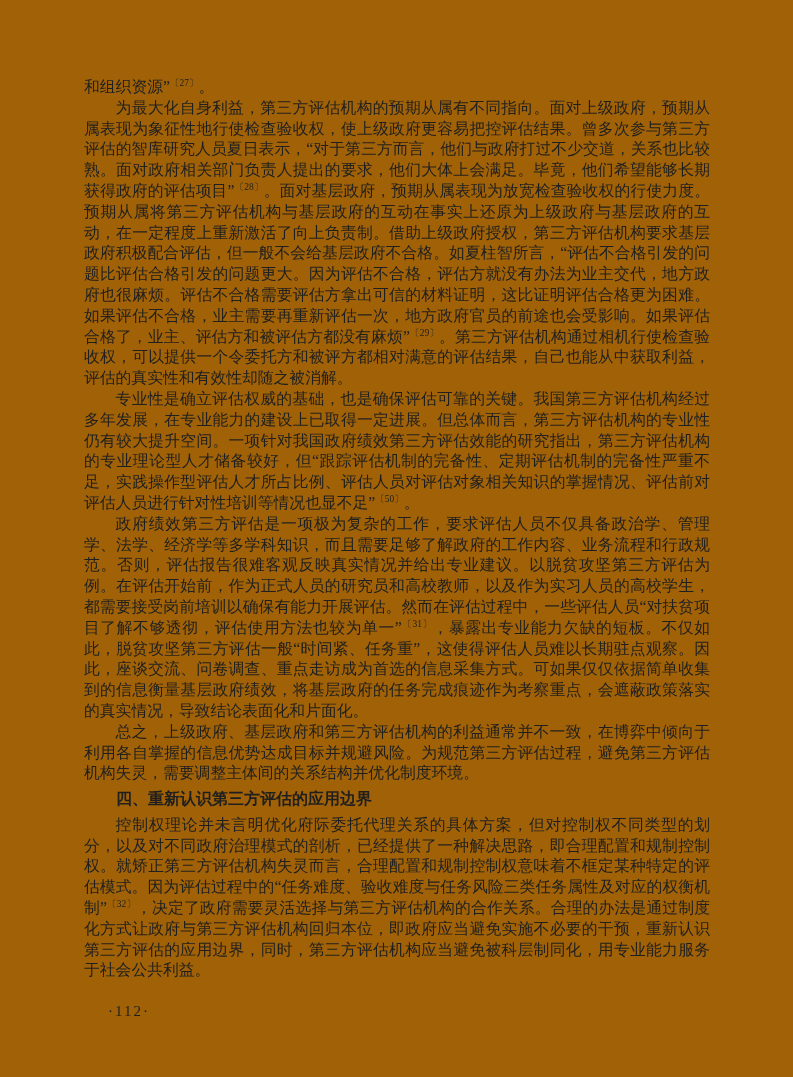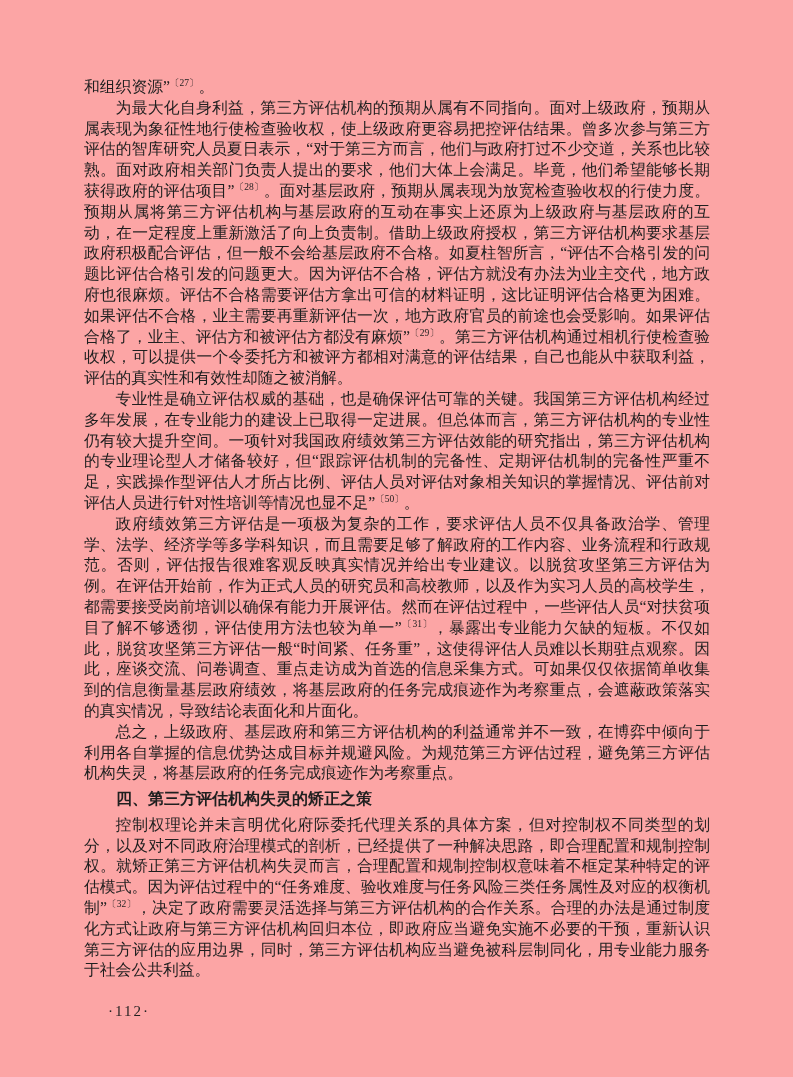--- a/index.html
+++ b/index.html
@@ -11,21 +11,21 @@
     width: 793px;
     height: 1077px;
     overflow: hidden;
     font-family: "Liberation Serif", "DejaVu Serif", serif;
   }
   .page {
     position: relative;
     width: 793px;
     height: 1077px;
     box-sizing: border-box;
-    background: #fca5a5;
+    background: #a16207;
     padding: 77px 83px 0 84px;
     color: #1f1f1f;
   }
   .article {
     font-size: 15.8px;
     line-height: 20.8px;
     text-align: justify;
     text-justify: inter-ideograph;
   }
   .block {
@@ -68,18 +68,18 @@
 </style>
 </head>
 <body>
 
 <div class="page">
   <div class="article" id="article-body">
       <p class="block continuation">和组织资源”<sup class="ref">〔27〕</sup>。</p>
       <p class="block paragraph">为最大化自身利益，第三方评估机构的预期从属有不同指向。面对上级政府，预期从属表现为象征性地行使检查验收权，使上级政府更容易把控评估结果。曾多次参与第三方评估的智库研究人员夏日表示，“对于第三方而言，他们与政府打过不少交道，关系也比较熟。面对政府相关部门负责人提出的要求，他们大体上会满足。毕竟，他们希望能够长期获得政府的评估项目”<sup class="ref">〔28〕</sup>。面对基层政府，预期从属表现为放宽检查验收权的行使力度。预期从属将第三方评估机构与基层政府的互动在事实上还原为上级政府与基层政府的互动，在一定程度上重新激活了向上负责制。借助上级政府授权，第三方评估机构要求基层政府积极配合评估，但一般不会给基层政府不合格。如夏柱智所言，“评估不合格引发的问题比评估合格引发的问题更大。因为评估不合格，评估方就没有办法为业主交代，地方政府也很麻烦。评估不合格需要评估方拿出可信的材料证明，这比证明评估合格更为困难。如果评估不合格，业主需要再重新评估一次，地方政府官员的前途也会受影响。如果评估合格了，业主、评估方和被评估方都没有麻烦”<sup class="ref">〔29〕</sup>。第三方评估机构通过相机行使检查验收权，可以提供一个令委托方和被评方都相对满意的评估结果，自己也能从中获取利益，评估的真实性和有效性却随之被消解。</p>
       <p class="block paragraph">专业性是确立评估权威的基础，也是确保评估可靠的关键。我国第三方评估机构经过多年发展，在专业能力的建设上已取得一定进展。但总体而言，第三方评估机构的专业性仍有较大提升空间。一项针对我国政府绩效第三方评估效能的研究指出，第三方评估机构的专业理论型人才储备较好，但“跟踪评估机制的完备性、定期评估机制的完备性严重不足，实践操作型评估人才所占比例、评估人员对评估对象相关知识的掌握情况、评估前对评估人员进行针对性培训等情况也显不足”<sup class="ref">〔50〕</sup>。</p>
       <p class="block paragraph">政府绩效第三方评估是一项极为复杂的工作，要求评估人员不仅具备政治学、管理学、法学、经济学等多学科知识，而且需要足够了解政府的工作内容、业务流程和行政规范。否则，评估报告很难客观反映真实情况并给出专业建议。以脱贫攻坚第三方评估为例。在评估开始前，作为正式人员的研究员和高校教师，以及作为实习人员的高校学生，都需要接受岗前培训以确保有能力开展评估。然而在评估过程中，一些评估人员“对扶贫项目了解不够透彻，评估使用方法也较为单一”<sup class="ref">〔31〕</sup>，暴露出专业能力欠缺的短板。不仅如此，脱贫攻坚第三方评估一般“时间紧、任务重”，这使得评估人员难以长期驻点观察。因此，座谈交流、问卷调查、重点走访成为首选的信息采集方式。可如果仅仅依据简单收集到的信息衡量基层政府绩效，将基层政府的任务完成痕迹作为考察重点，会遮蔽政策落实的真实情况，导致结论表面化和片面化。</p>
-      <p class="block paragraph">总之，上级政府、基层政府和第三方评估机构的利益通常并不一致，在博弈中倾向于利用各自掌握的信息优势达成目标并规避风险。为规范第三方评估过程，避免第三方评估机构失灵，将基层政府的任务完成痕迹作为考察重点。</p>
-      <h2 class="block heading">四、第三方评估机构失灵的矫正之策</h2>
+      <p class="block paragraph">总之，上级政府、基层政府和第三方评估机构的利益通常并不一致，在博弈中倾向于利用各自掌握的信息优势达成目标并规避风险。为规范第三方评估过程，避免第三方评估机构失灵，需要调整主体间的关系结构并优化制度环境。</p>
+      <h2 class="block heading">四、重新认识第三方评估的应用边界</h2>
       <p class="block paragraph">控制权理论并未言明优化府际委托代理关系的具体方案，但对控制权不同类型的划分，以及对不同政府治理模式的剖析，已经提供了一种解决思路，即合理配置和规制控制权。就矫正第三方评估机构失灵而言，合理配置和规制控制权意味着不框定某种特定的评估模式。因为评估过程中的“任务难度、验收难度与任务风险三类任务属性及对应的权衡机制”<sup class="ref">〔32〕</sup>，决定了政府需要灵活选择与第三方评估机构的合作关系。合理的办法是通过制度化方式让政府与第三方评估机构回归本位，即政府应当避免实施不必要的干预，重新认识第三方评估的应用边界，同时，第三方评估机构应当避免被科层制同化，用专业能力服务于社会公共利益。</p>
     </div>
   <div class="page-number">·112·</div>
 </div>
 
 </body></html>

